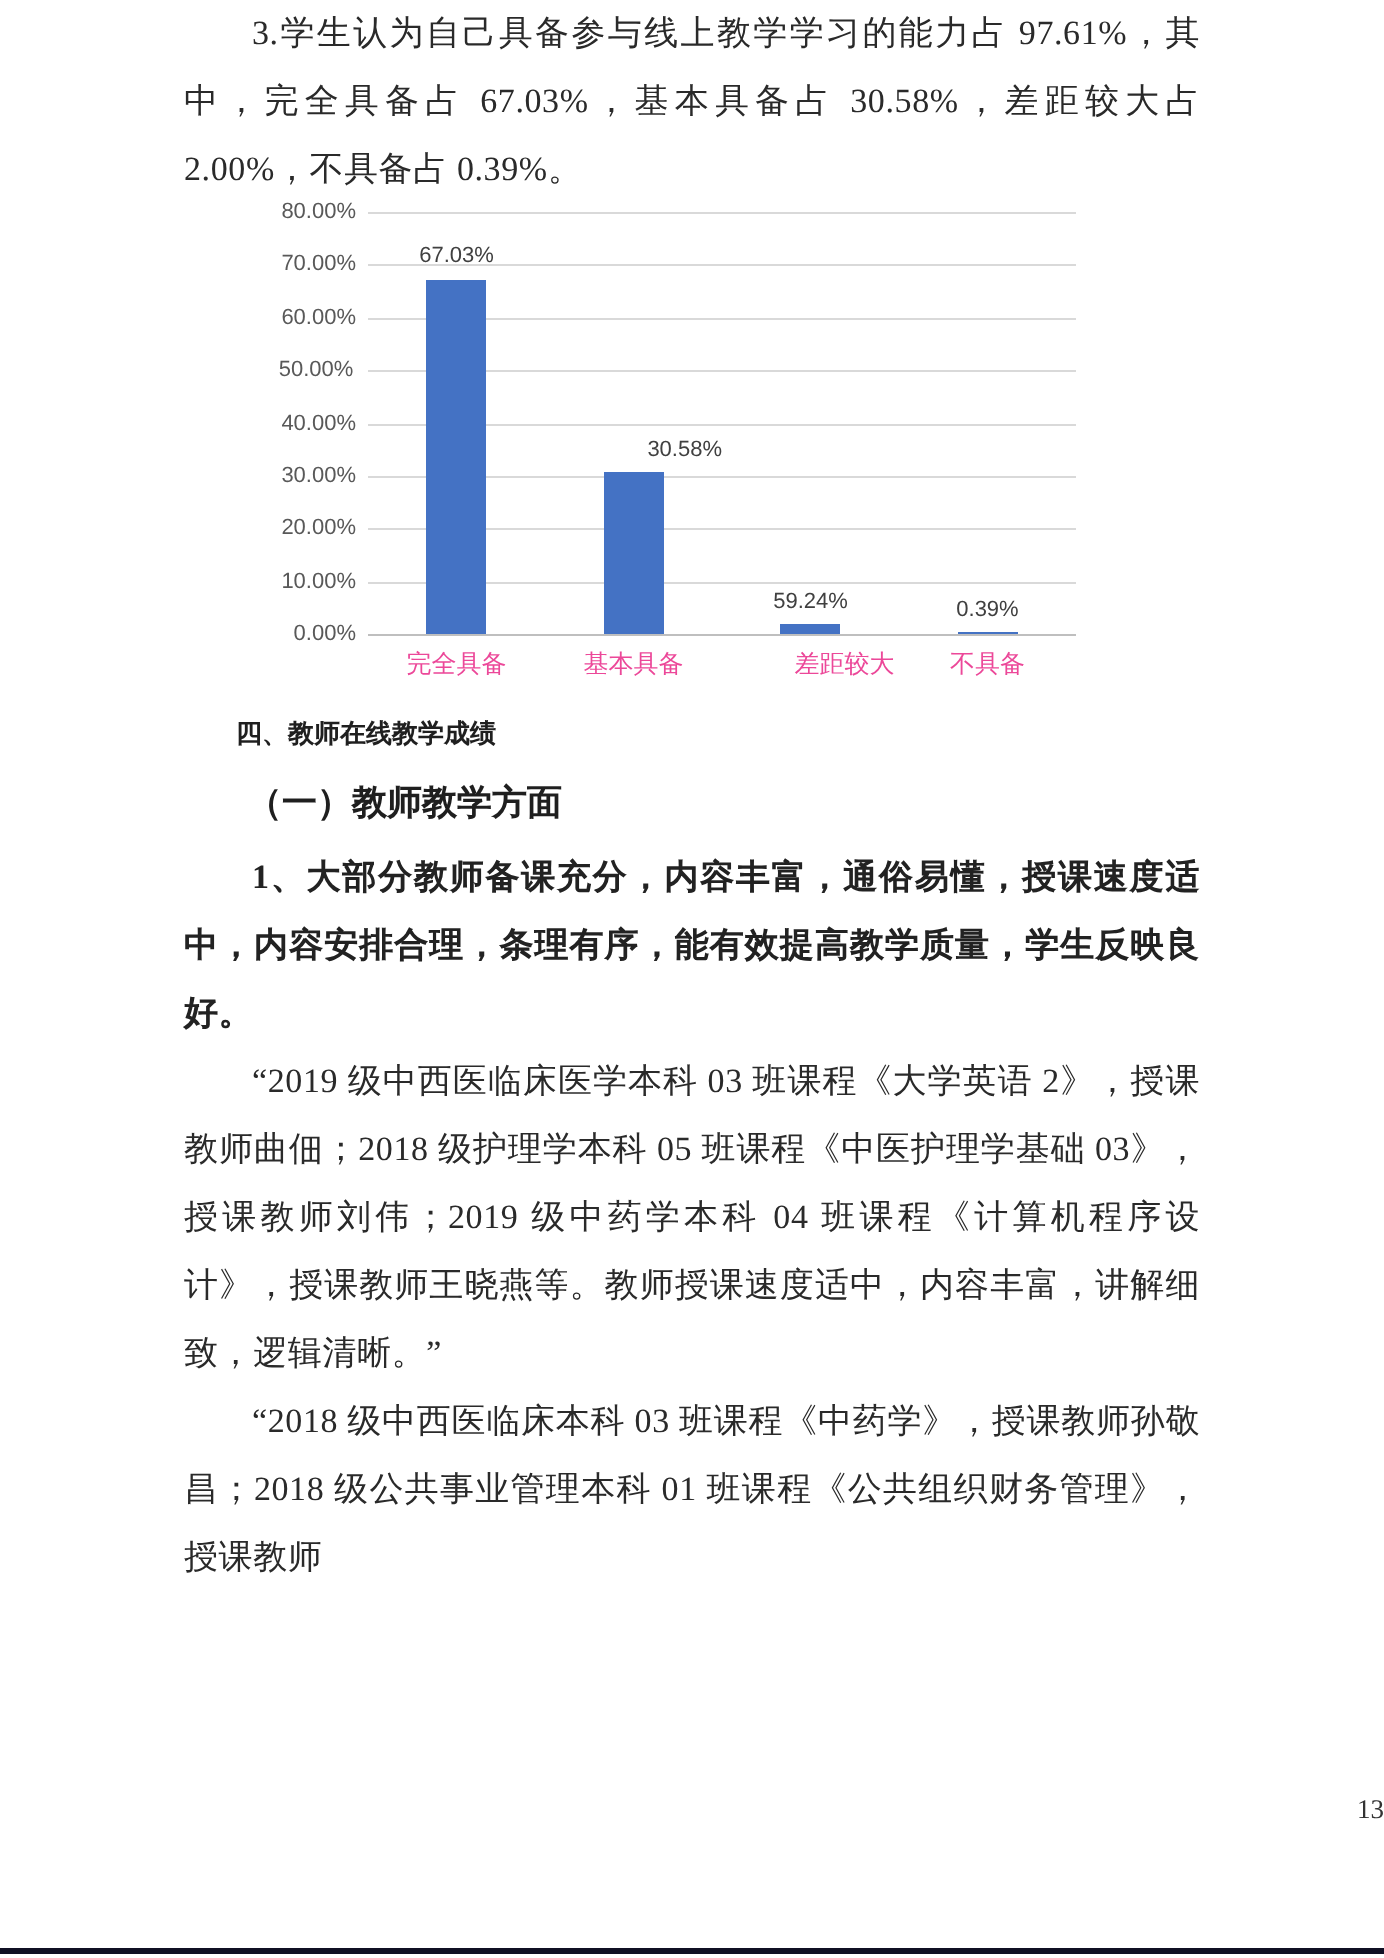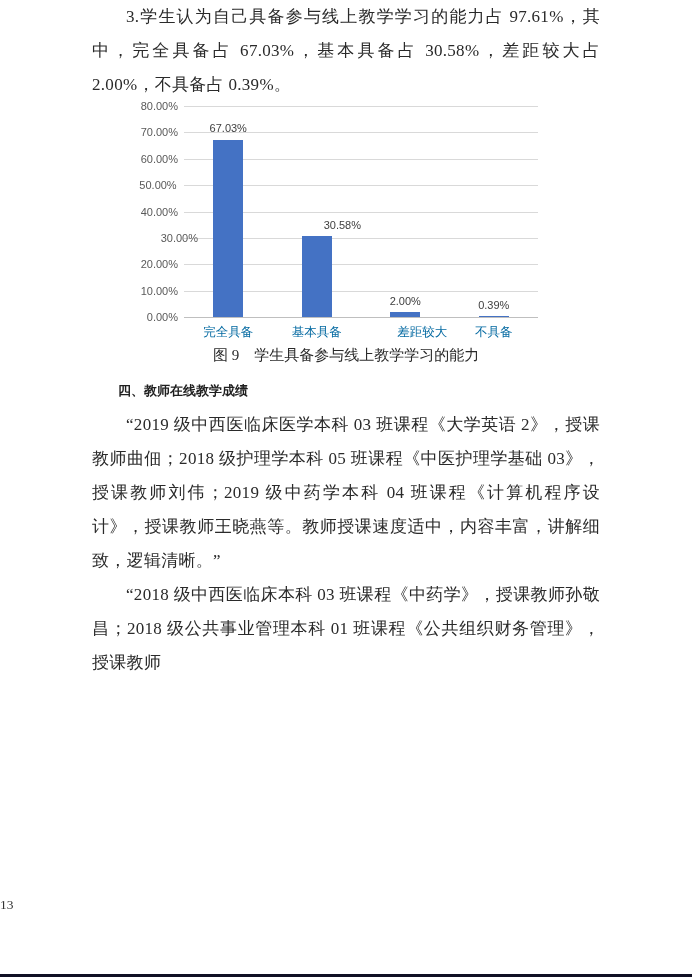--- a/index.html
+++ b/index.html
@@ -35,21 +35,21 @@
     font-size:11px;color:#595959;text-align:right;line-height:14px;
   }
   .bar{position:absolute;}
   .bar-label{
     position:absolute;height:14px;line-height:14px;
     font-family:"Liberation Sans","DejaVu Sans",sans-serif;
     font-size:11px;color:#404040;text-align:center;
   }
   .xtick{
     position:absolute;height:18px;line-height:18px;
-    font-size:12.5px;color:#0369a1;text-align:center;
+    font-size:12.5px;color:#ec4899;text-align:center;
     font-family:"Liberation Serif","DejaVu Serif",serif;
   }
   
   .caption{
     margin:2px 92px 0;
     font-size:15px;line-height:22px;
     text-align:center;color:#2a2a2a;
   }
   .heading{
     margin:8px 92px 0;
@@ -57,21 +57,21 @@
     font-weight:700;text-indent:2em;color:#1f1f1f;
   }
   .subheading{
     margin:0 92px;
     font-size:17.5px;line-height:34px;
     font-weight:700;text-indent:1.8em;color:#1f1f1f;
   }
   .spacer-para{margin-top:4px;}
   .page-number{
     position:absolute;left:0;top:897px;width:100%;
-    text-align:left;font-size:13.5px;color:#333;
+    text-align:right;font-size:13.5px;color:#333;
   }
   .bottom-rule{
     position:absolute;left:0;top:974px;width:692px;height:3px;
     background:#101024;
   }
 </style>
 </head>
 <body>
 
 <div class="page">
@@ -79,50 +79,51 @@
   <p class="body-text indent first-para">3.学生认为自己具备参与线上教学学习的能力占 97.61%，其中，完全具备占 67.03%，基本具备占 30.58%，差距较大占 2.00%，不具备占 0.39%。</p>
 
   <div class="chart" id="chart">
       <div class="gridline baseline" style="left: 46px; width: 354px; top: 215px; background: rgb(191, 191, 191);"></div>
       <div class="ytick" style="top: 208px;">0.00%</div>
       <div class="gridline" style="left: 46px; width: 354px; top: 188.625px; background: rgb(217, 217, 217);"></div>
       <div class="ytick" style="top: 181.625px;">10.00%</div>
       <div class="gridline" style="left: 46px; width: 354px; top: 162.25px; background: rgb(217, 217, 217);"></div>
       <div class="ytick" style="top: 155.25px;">20.00%</div>
       <div class="gridline" style="left: 46px; width: 354px; top: 135.875px; background: rgb(217, 217, 217);"></div>
-      <div class="ytick" style="top: 128.875px; margin-left: 20px;">30.00%</div>
+      <div class="ytick" style="top: 128.875px;">30.00%</div>
       <div class="gridline" style="left: 46px; width: 354px; top: 109.5px; background: rgb(217, 217, 217);"></div>
       <div class="ytick" style="top: 102.5px;">40.00%</div>
       <div class="gridline" style="left: 46px; width: 354px; top: 83.125px; background: rgb(217, 217, 217);"></div>
       <div class="ytick" style="top: 76.125px; text-align: center;">50.00%</div>
       <div class="gridline" style="left: 46px; width: 354px; top: 56.75px; background: rgb(217, 217, 217);"></div>
       <div class="ytick" style="top: 49.75px; text-align: right;">60.00%</div>
       <div class="gridline" style="left: 46px; width: 354px; top: 30.375px; background: rgb(217, 217, 217);"></div>
       <div class="ytick" style="top: 23.375px;">70.00%</div>
       <div class="gridline" style="left: 46px; width: 354px; top: 4px; background: rgb(217, 217, 217);"></div>
       <div class="ytick" style="top: -3px;">80.00%</div>
       <div class="bar" style="left: 75.25px; top: 38.2084px; width: 30px; height: 176.792px; background: rgb(68, 114, 196);"></div>
       <div class="bar-label" style="left: 46px; width: 88.5px; top: 19px;">67.03%</div>
       <div class="xtick" style="left: 46px; width: 88.5px; top: 221px;">完全具备</div>
       <div class="bar" style="left: 163.75px; top: 134.345px; width: 30px; height: 80.6547px; background: rgb(68, 114, 196);"></div>
       <div class="bar-label" style="left: 134.5px; width: 88.5px; top: 116.345px; text-align: right;">30.58%</div>
       <div class="xtick" style="left: 134.5px; width: 88.5px; top: 221px;">基本具备</div>
       <div class="bar" style="left: 252.25px; top: 209.725px; width: 30px; height: 5.275px; background: rgb(68, 114, 196);"></div>
-      <div class="bar-label" style="left: 223px; width: 88.5px; top: 191.725px;">2.00%</div>
+      <div class="bar-label" style="left: 223px; width: 88.5px; top: 191.725px;">59.24%</div>
       <div class="xtick" style="left: 240px; width: 88.5px; top: 221px;">差距较大</div>
       <div class="bar" style="left: 340.75px; top: 213.971px; width: 30px; height: 1.02862px; background: rgb(68, 114, 196);"></div>
       <div class="bar-label" style="left: 311.5px; width: 88.5px; top: 195.971px;">0.39%</div>
       <div class="xtick" style="left: 311.5px; width: 88.5px; top: 221px;">不具备</div>
     </div>
 
-  <p class="caption">图 9　学生具备参与线上教学学习的能力</p>
 
   <p class="heading">四、教师在线教学成绩</p>
 
+  <p class="subheading">（一）教师教学方面</p>
 
+  <p class="body-text bold indent spacer-para">1、大部分教师备课充分，内容丰富，通俗易懂，授课速度适中，内容安排合理，条理有序，能有效提高教学质量，学生反映良好。</p>
 
   <p class="body-text indent">“2019 级中西医临床医学本科 03 班课程《大学英语 2》，授课教师曲佃；2018 级护理学本科 05 班课程《中医护理学基础 03》，授课教师刘伟；2019 级中药学本科 04 班课程《计算机程序设计》，授课教师王晓燕等。教师授课速度适中，内容丰富，讲解细致，逻辑清晰。”</p>
 
 
   <p class="body-text indent">“2018 级中西医临床本科 03 班课程《中药学》，授课教师孙敬昌；2018 级公共事业管理本科 01 班课程《公共组织财务管理》，授课教师</p>
 
   <div class="page-number">13</div>
 
   <div class="bottom-rule"></div>
 </div>

